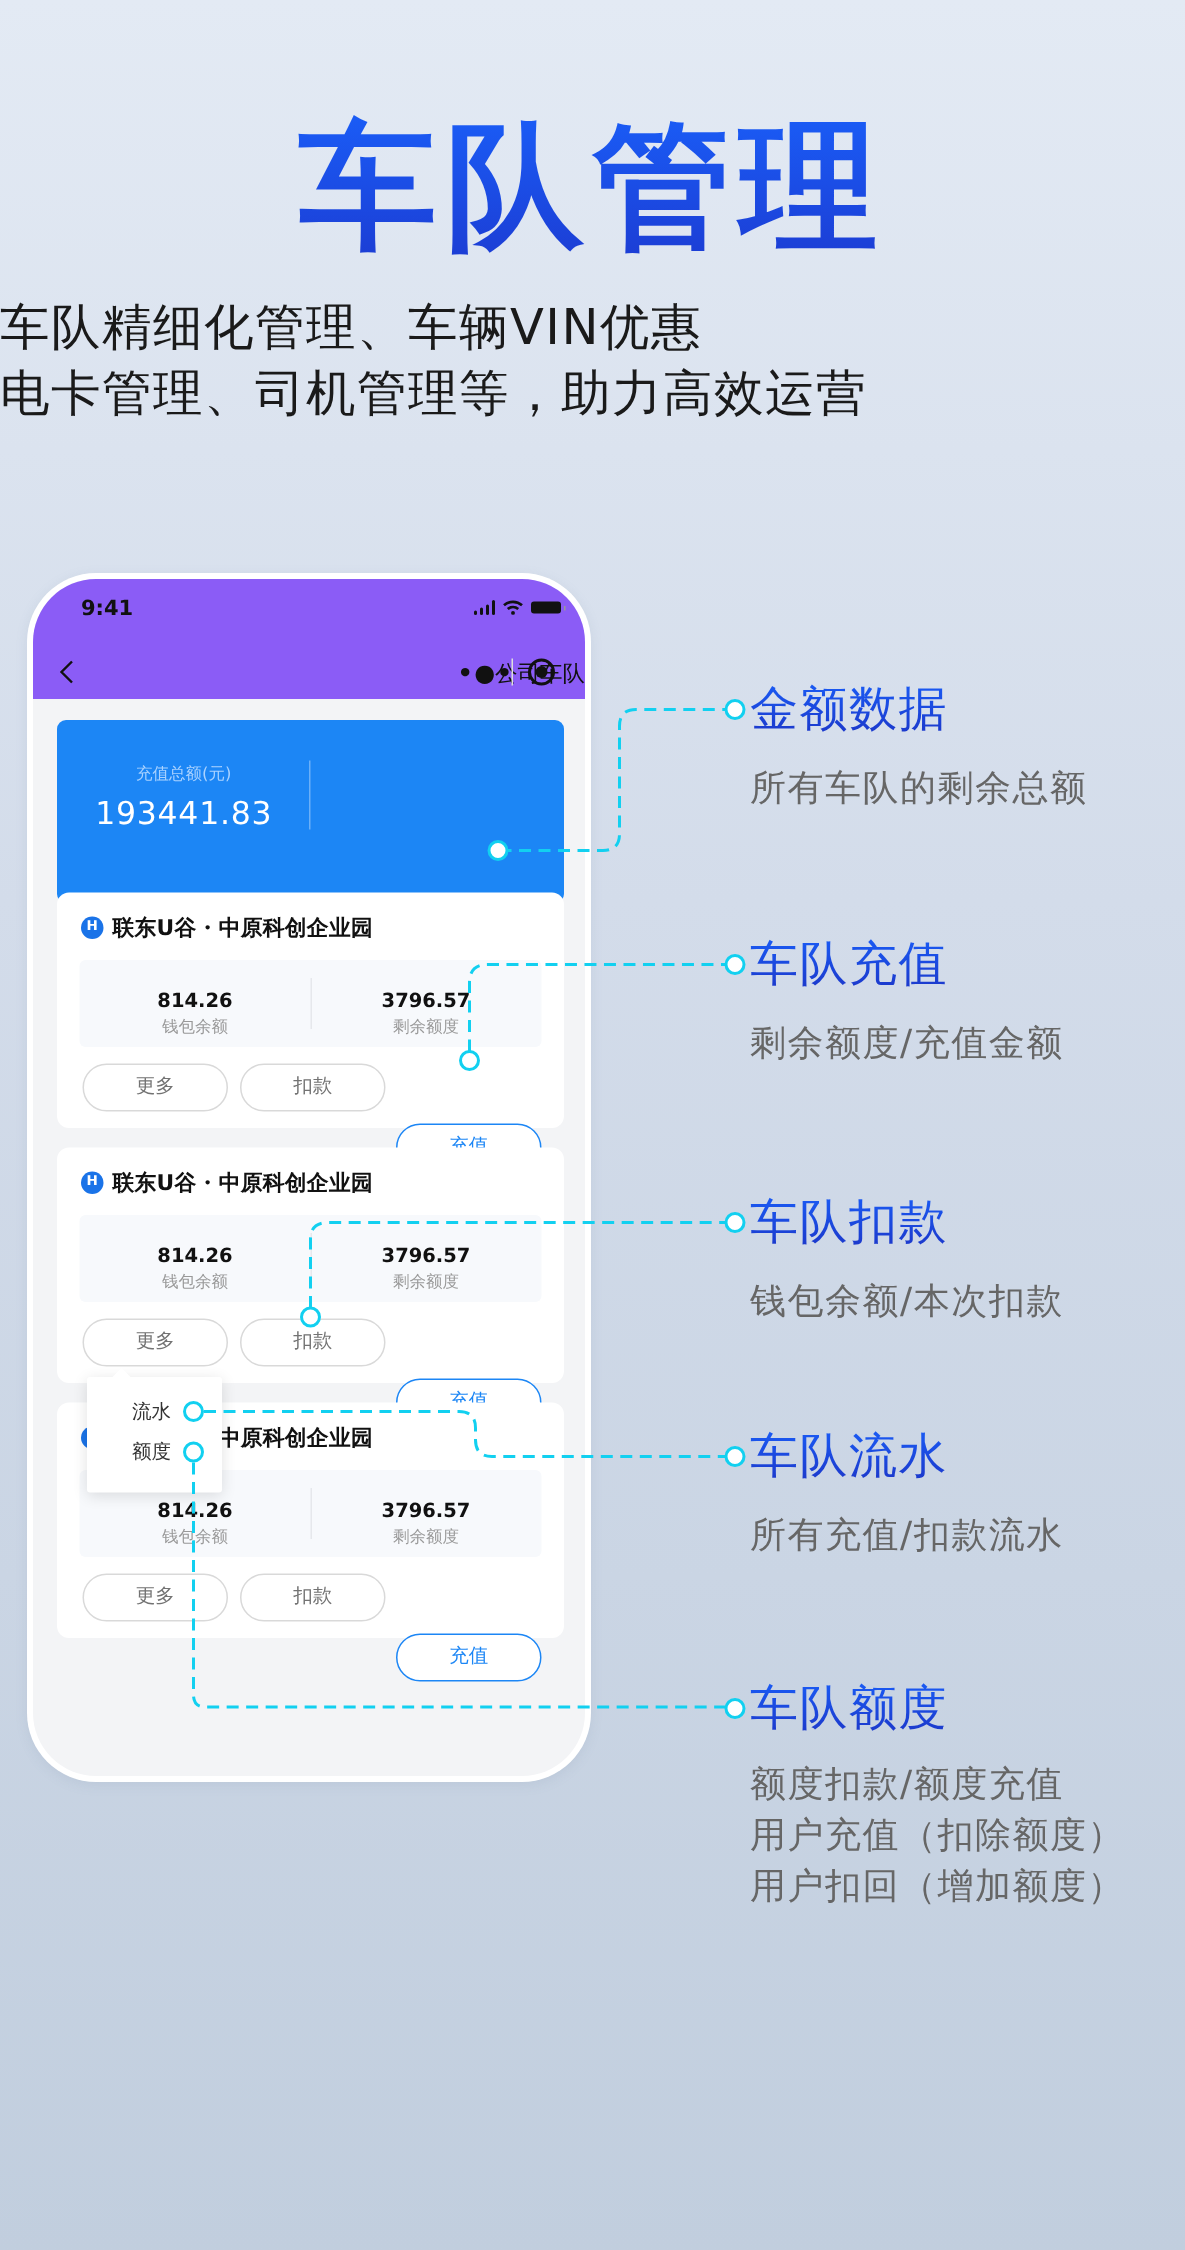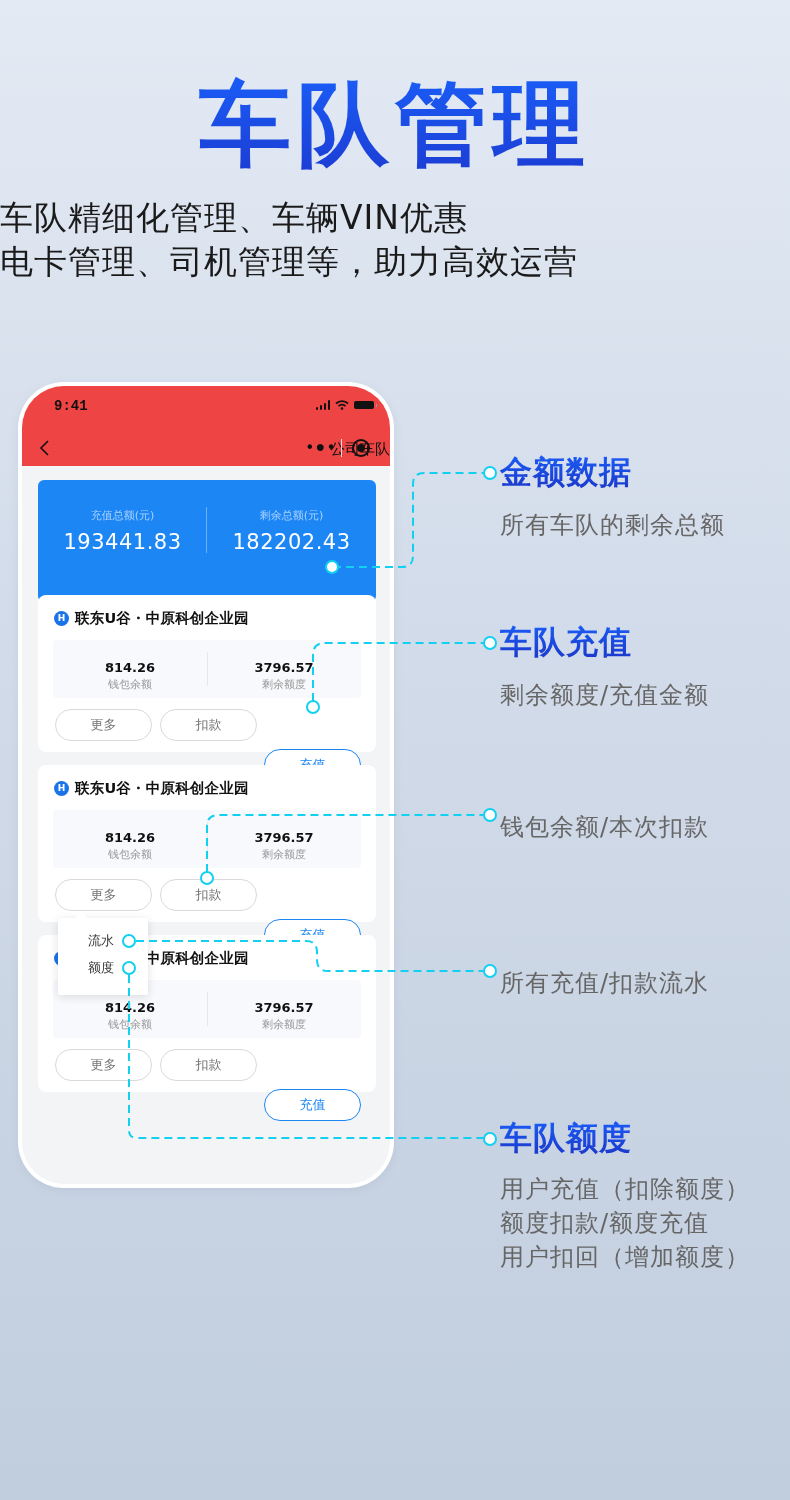--- a/index.html
+++ b/index.html
@@ -27,21 +27,21 @@
   .phone {
     position: absolute; left: 18px; top: 382px; width: 376px; height: 806px;
     background: #ffffff; border-radius: 46px; overflow: hidden;
     box-shadow: 0 2px 8px rgba(120,140,170,0.15);
   }
   .phone-inner {
     position: absolute; left: 4px; top: 4px; right: 4px; bottom: 4px;
     border-radius: 42px; background: #f3f4f6; overflow: hidden;
   }
   .statusbar {
-    position: absolute; left: 0; top: 0; width: 100%; height: 80px; background: #ef4444; font-family: Liberation Mono, monospace;
+    position: absolute; left: 0; top: 0; width: 100%; height: 80px; background: #8b5cf6;
   }
   .time { position: absolute; left: 32px; top: 12px; font-size: 14px; font-weight: bold; color: #111; }
   .status-icons { position: absolute; right: 16px; top: 14px; display: flex; gap: 5px; align-items: center; }
   .signal { display: flex; align-items: flex-end; gap: 1.5px; height: 10px; }
   .signal i { display: block; width: 2.5px; background: #111; border-radius: 1px; }
   .battery { width: 20px; height: 8px; background: #111; border-radius: 2px; position: relative; }
   .battery::after { content: ""; position: absolute; right: -3px; top: 2.5px; width: 1.5px; height: 3px; background: #999; }
   .navbar-title { position: absolute; left: 0; width: 100%; top: 54px; text-align: right; font-size: 15px; color: #111; }
   .back-icon { position: absolute; left: 14px; top: 52px; width: 18px; height: 20px; }
   .capsule { position: absolute; right: 20px; top: 52px; display: flex; align-items: center; height: 20px; }
@@ -95,21 +95,21 @@
   }
   .dd-item { position: absolute; left: 30px; font-size: 13px; color: #333; }
   .dd-item.i1 { top: 14px; }
   .dd-item.i2 { top: 41px; }
 
   
   .overlay { position: absolute; left: 0; top: 0; width: 790px; height: 1500px; pointer-events: none; }
 
   .callout { position: absolute; left: 500px; }
   .callout-title {
-    font-size: 32px; font-weight: bold; line-height: 40px; letter-spacing: 1px;
+    font-size: 32px; font-weight: normal; line-height: 40px; letter-spacing: 1px;
     color: #1b46dd;
     background: linear-gradient(180deg, #1a5ef8 0%, #1c36c8 100%);
     -webkit-background-clip: text; background-clip: text; -webkit-text-fill-color: transparent;
   }
   .callout-desc { font-size: 24px; color: #666; line-height: 34px; margin-top: 16px; letter-spacing: 1px; }
   .callout-desc.tight { margin-top: 14px; line-height: 34px; }
 </style>
 </head>
 <body>
 
@@ -145,24 +145,20 @@
         <span class="target-icon"></span>
       </div>
     </div>
 
     <div class="summary">
       <div class="sum-col left">
         <div class="sum-label">充值总额(元)</div>
         <div class="sum-value">193441.83</div>
       </div>
       <div class="sum-divider"></div>
-      <div class="sum-col right">
-        <div class="sum-label">剩余总额(元)</div>
-        <div class="sum-value">182202.43</div>
-      </div>
     </div>
 
     <div class="fleet-card" style="top:209px">
       <div class="fc-head">
         <span class="fc-logo">H</span>
         <span class="fc-name">联东U谷・中原科创企业园</span>
       </div>
       <div class="fc-stats">
         <div class="fc-stat left">
           <div class="fc-stat-value">814.26</div>
@@ -257,25 +253,27 @@
 
 <div class="callout" style="top:452px">
   <div class="callout-title">金额数据</div>
   <div class="callout-desc">所有车队的剩余总额</div>
 </div>
 <div class="callout" style="top:622px">
   <div class="callout-title">车队充值</div>
   <div class="callout-desc">剩余额度/充值金额</div>
 </div>
 <div class="callout" style="top:794px">
+  <div class="callout-title">车队扣款</div>
   <div class="callout-desc">钱包余额/本次扣款</div>
 </div>
 <div class="callout" style="top:950px">
+  <div class="callout-title">车队流水</div>
   <div class="callout-desc">所有充值/扣款流水</div>
 </div>
 <div class="callout" style="top:1118px">
   <div class="callout-title">车队额度</div>
   <div class="callout-desc tight">
+    <div>额度扣款/额度充值</div>
     <div>用户充值（扣除额度）</div>
-    <div>额度扣款/额度充值</div>
     <div>用户扣回（增加额度）</div>
   </div>
 </div>
 
 </body></html>

